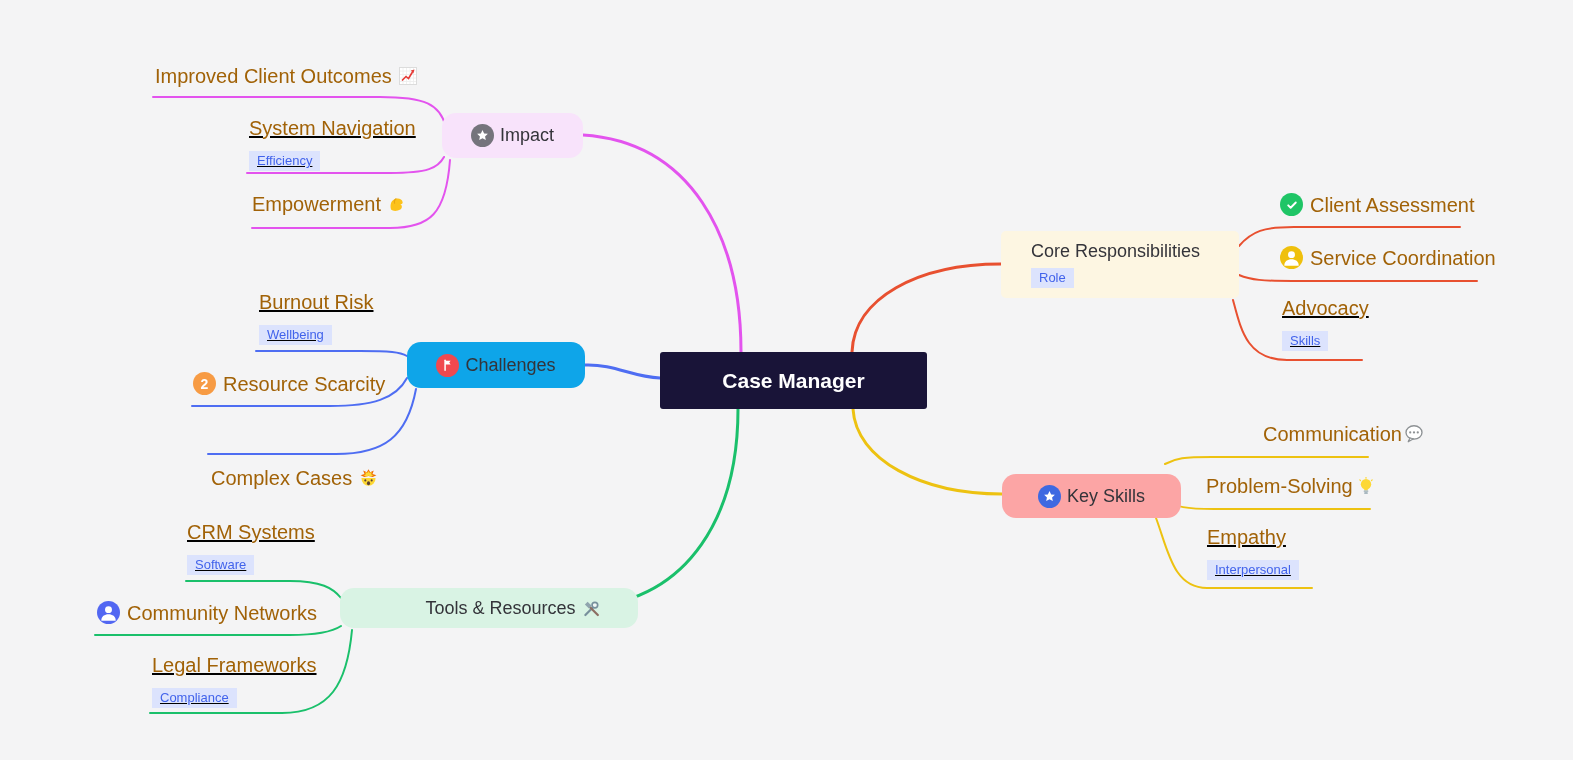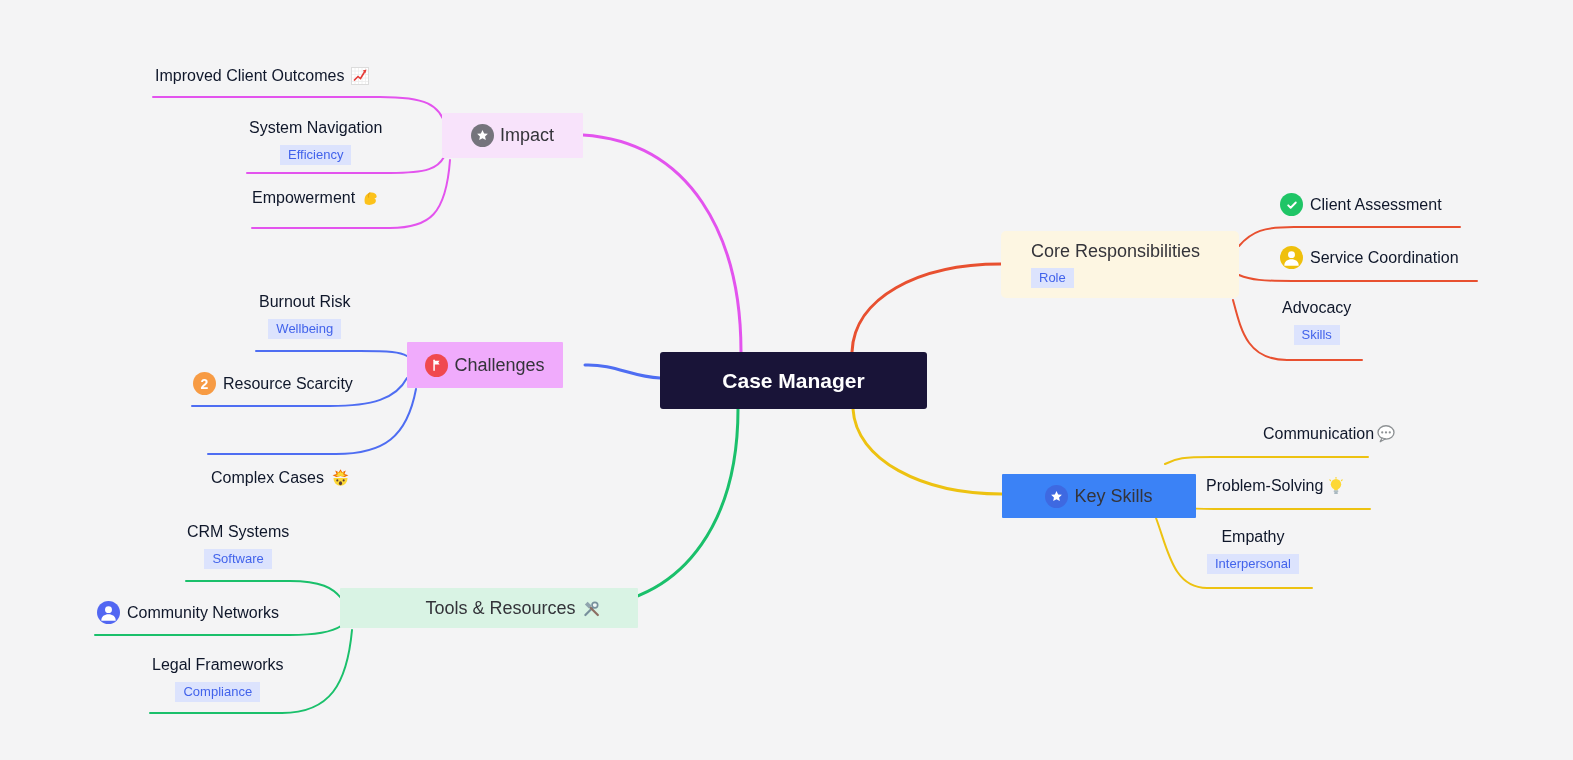--- a/index.html
+++ b/index.html
@@ -4,30 +4,30 @@
 <style>
   html,body{margin:0;padding:0;background:#f4f4f5;}
   .canvas{
     position:relative;width:1573px;height:760px;background:#f4f4f5;
     font-family:"Liberation Sans",sans-serif;overflow:hidden;
   }
   .links{position:absolute;left:0;top:0;}
   .links path{fill:none;stroke-linecap:round;}
   .node{
     position:absolute;display:flex;align-items:center;justify-content:center;
-    gap:6px;border-radius:1px;white-space:nowrap;
+    gap:6px;border-radius:14px;white-space:nowrap;
   }
   .center-node{
     position:absolute;display:flex;align-items:center;justify-content:center;
     border-radius:3px;font-size:21px;font-weight:700;white-space:nowrap;
   }
   .node-title{font-size:18px;color:#34343a;white-space:nowrap;}
   .row{position:absolute;display:flex;align-items:center;gap:7px;white-space:nowrap;}
-  .stack{position:absolute;display:flex;flex-direction:column;align-items:center;gap:7px;white-space:nowrap;}
-  .leaf-label{font-size:16px;color:#0f172a;line-height:20px;white-space:nowrap;}
+  .stack{position:absolute;display:flex;flex-direction:column;align-items:flex-start;gap:13px;white-space:nowrap;text-decoration:underline;}
+  .leaf-label{font-size:20px;color:#a16207;line-height:20px;white-space:nowrap;}
   .badge{
     display:inline-block;background:#dce3fd;color:#4263eb;
     font-size:13px;line-height:16px;padding:2px 8px;border-radius:0;width:max-content;
   }
   .icon-circle{
     width:23px;height:23px;border-radius:50%;flex:0 0 auto;
     display:flex;align-items:center;justify-content:center;overflow:hidden;
   }
   .icon-circle svg{display:block;}
   .count-badge{
@@ -98,31 +98,31 @@
         <path d="M15.5 2.5 L11.8 3.6 L14.4 6.2 Z" fill="#e53935"></path>
       </svg>
     </span>
   </div>
 
   <div class="stack" style="left:249px;top:118px;">
     <span class="leaf-label">System Navigation</span>
     <span class="badge">Efficiency</span>
   </div>
 
-  <div class="row" style="left:252px;top:188px;justify-content:center;">
+  <div class="row" style="left:252px;top:194px;justify-content:center;">
     <span class="leaf-label">Empowerment</span>
     <span class="emoji">
       <svg width="18" height="18" viewBox="0 0 18 18">
         <path d="M3,14.5 C1.8,9.5 3.2,4.8 8,3.8 C11.2,3.1 14.2,4.4 14.6,7 C14.9,8.6 13.7,9.5 12.2,9 C14.3,10.2 14.6,13 12.3,14.5 C9.2,16.4 4.8,16.3 3,14.5 Z" fill="#fcc21b"></path>
         <path d="M8,3.8 C6.4,4.9 6,6.6 6.6,8.2" stroke="#e8a713" stroke-width="1.1" fill="none" stroke-linecap="round"></path>
       </svg>
     </span>
   </div>
 
-  <div class="node" style="left: 407px; top: 342px; width: 156px; height: 46px; background-color: #f0abfc;">
+  <div class="node" style="left: 407px; top: 342px; width: 178px; height: 46px; background-color: #0ea5e9;">
     <span class="icon-circle" style="background-color: rgb(240, 73, 79);">
       <svg width="14" height="14" viewBox="0 0 24 24">
         <path d="M7 21V4" stroke="#fff" stroke-width="2.6" stroke-linecap="round"></path>
         <path d="M7 4.5h9.5l-2.4 3.2 2.4 3.3H7z" fill="#fff"></path>
       </svg>
     </span>
     <span class="node-title">Challenges</span>
   </div>
 
   <div class="stack" style="left:259px;top:292px;">
@@ -204,21 +204,21 @@
       </svg>
     </span>
     <span class="leaf-label">Service Coordination</span>
   </div>
 
   <div class="stack" style="left:1282px;top:298px;">
     <span class="leaf-label">Advocacy</span>
     <span class="badge">Skills</span>
   </div>
 
-  <div class="node" style="left: 1002px; top: 474px; width: 194px; height: 44px; background-color: #3b82f6;">
+  <div class="node" style="left: 1002px; top: 474px; width: 179px; height: 44px; background-color: #fca5a5;">
     <span class="icon-circle" style="background-color: rgb(62, 105, 225);">
       <svg width="15" height="15" viewBox="0 0 24 24">
           <path d="M12 3l2.6 5.6 6 .7-4.5 4.1 1.2 5.9-5.3-3-5.3 3 1.2-5.9L3.4 9.3l6-.7z" fill="#fff"></path>
         </svg>
     </span>
     <span class="node-title">Key Skills</span>
   </div>
 
   <div class="row" style="left:1263px;top:424px;gap:2px;">
     <span class="leaf-label">Communication</span>

